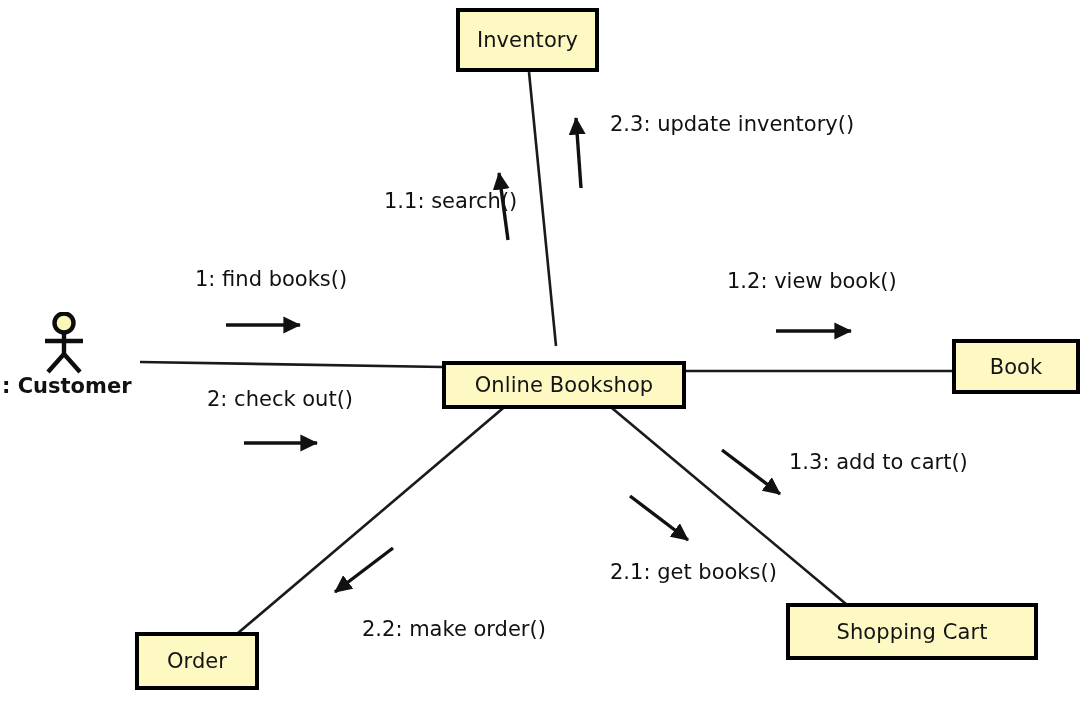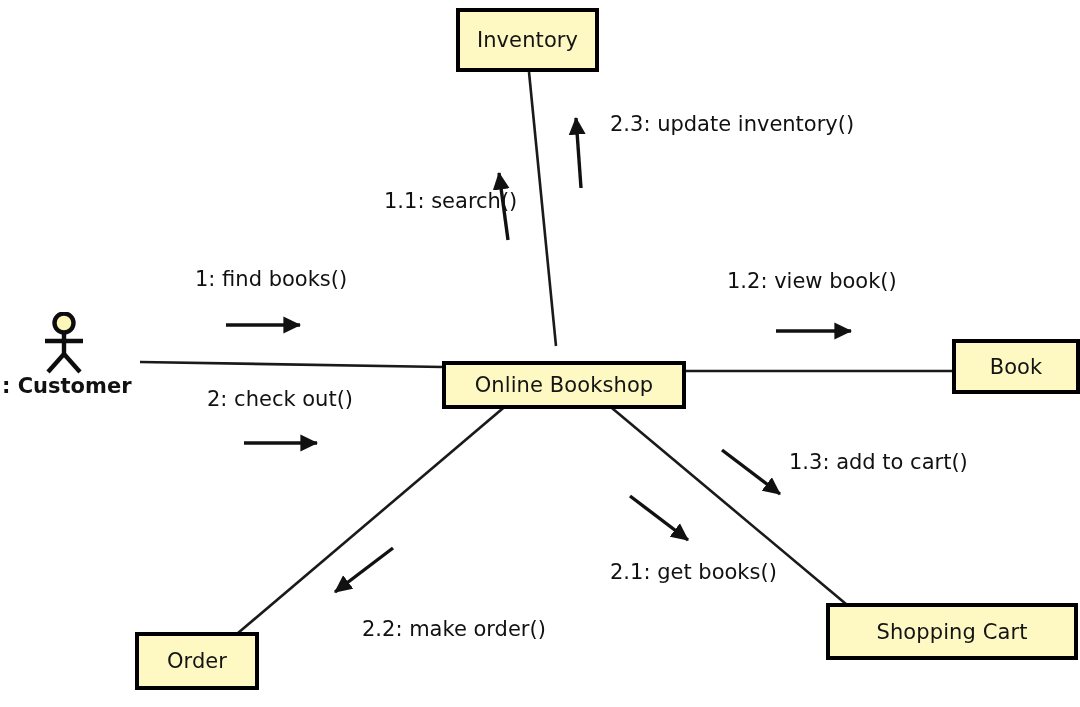--- a/index.html
+++ b/index.html
@@ -116,21 +116,21 @@
   </div>
 
   <div class="node" style="left:442px; top:345px; width:244px; height:48px;margin-top:16px;">
     <span>Online Bookshop</span>
   </div>
 
   <div class="node" style="left:952px; top:339px; width:128px; height:55px;">
     <span>Book</span>
   </div>
 
-  <div class="node" style="left:786px; top:603px; width:252px; height:57px;margin-left:40px;">
+  <div class="node" style="left:786px; top:603px; width:252px; height:57px;">
     <span>Shopping Cart</span>
   </div>
 
   <div class="node" style="left:135px; top:632px; width:124px; height:58px;align-items:center;">
     <span>Order</span>
   </div>
 
   <div class="msg" style="left:195px; top:267px;">1: find books()</div>
 
   <div class="msg" style="left:352px; top:189px;margin-left:32px;">1.1: search()</div>

